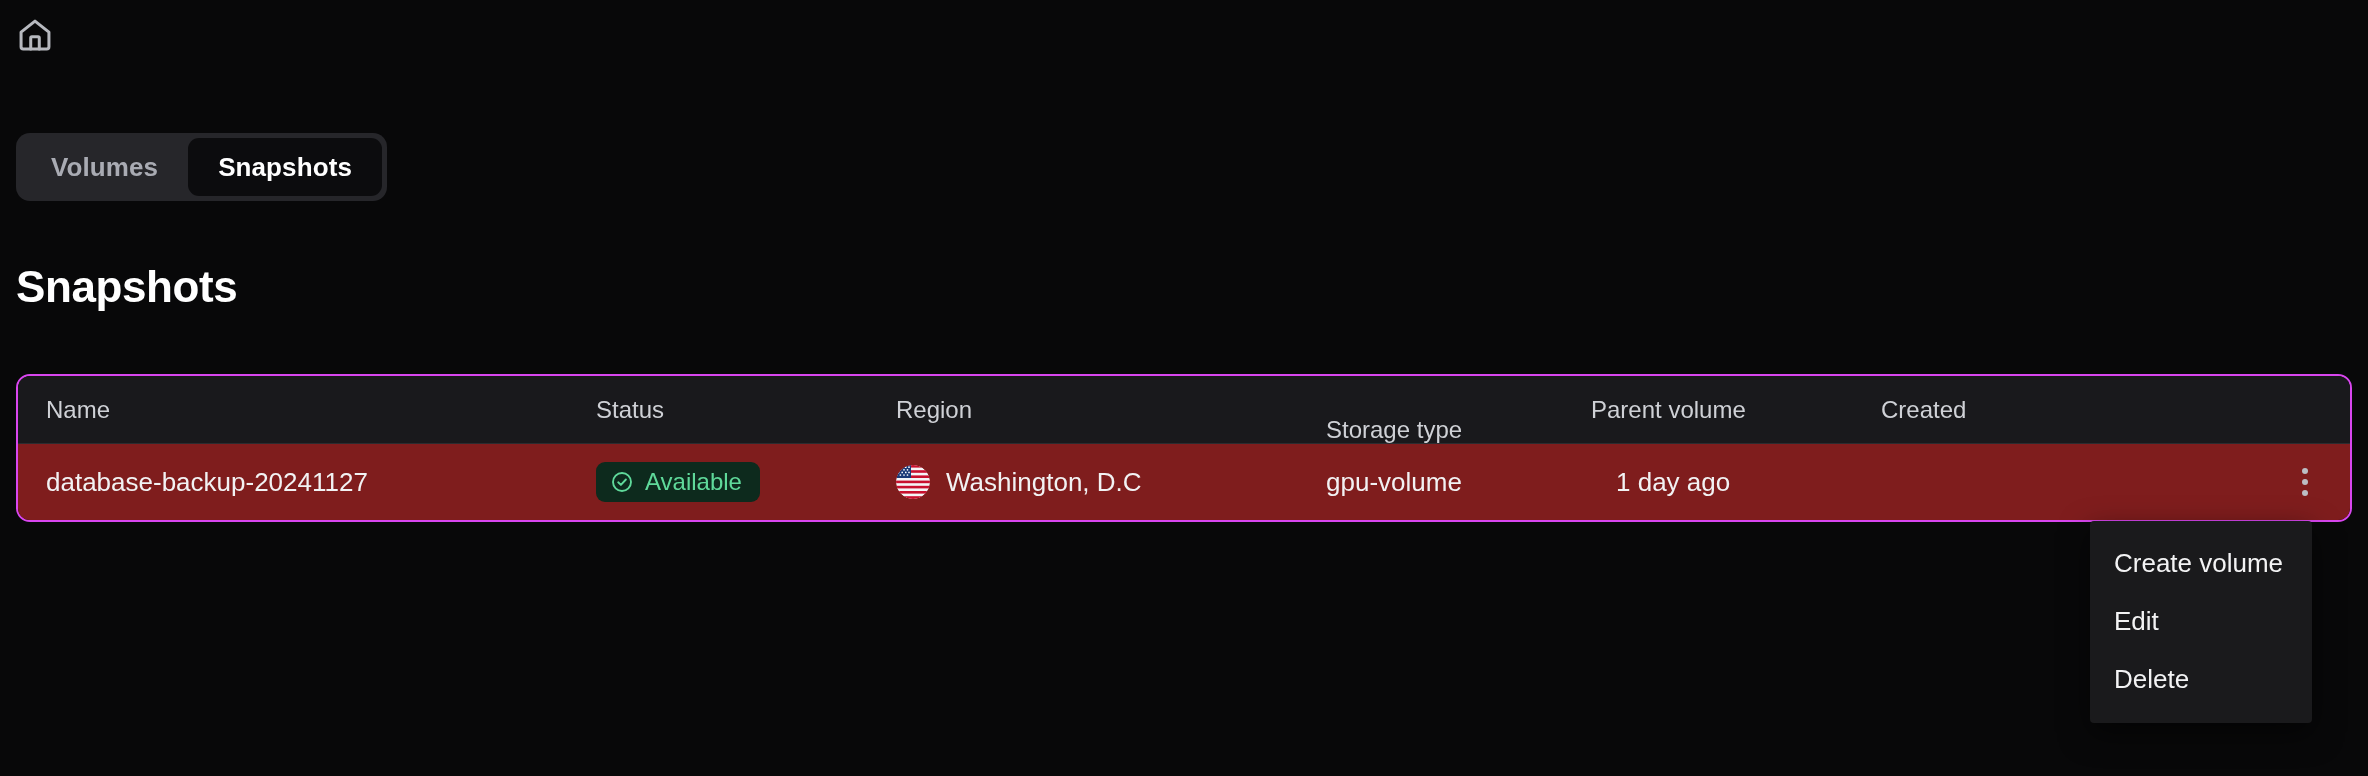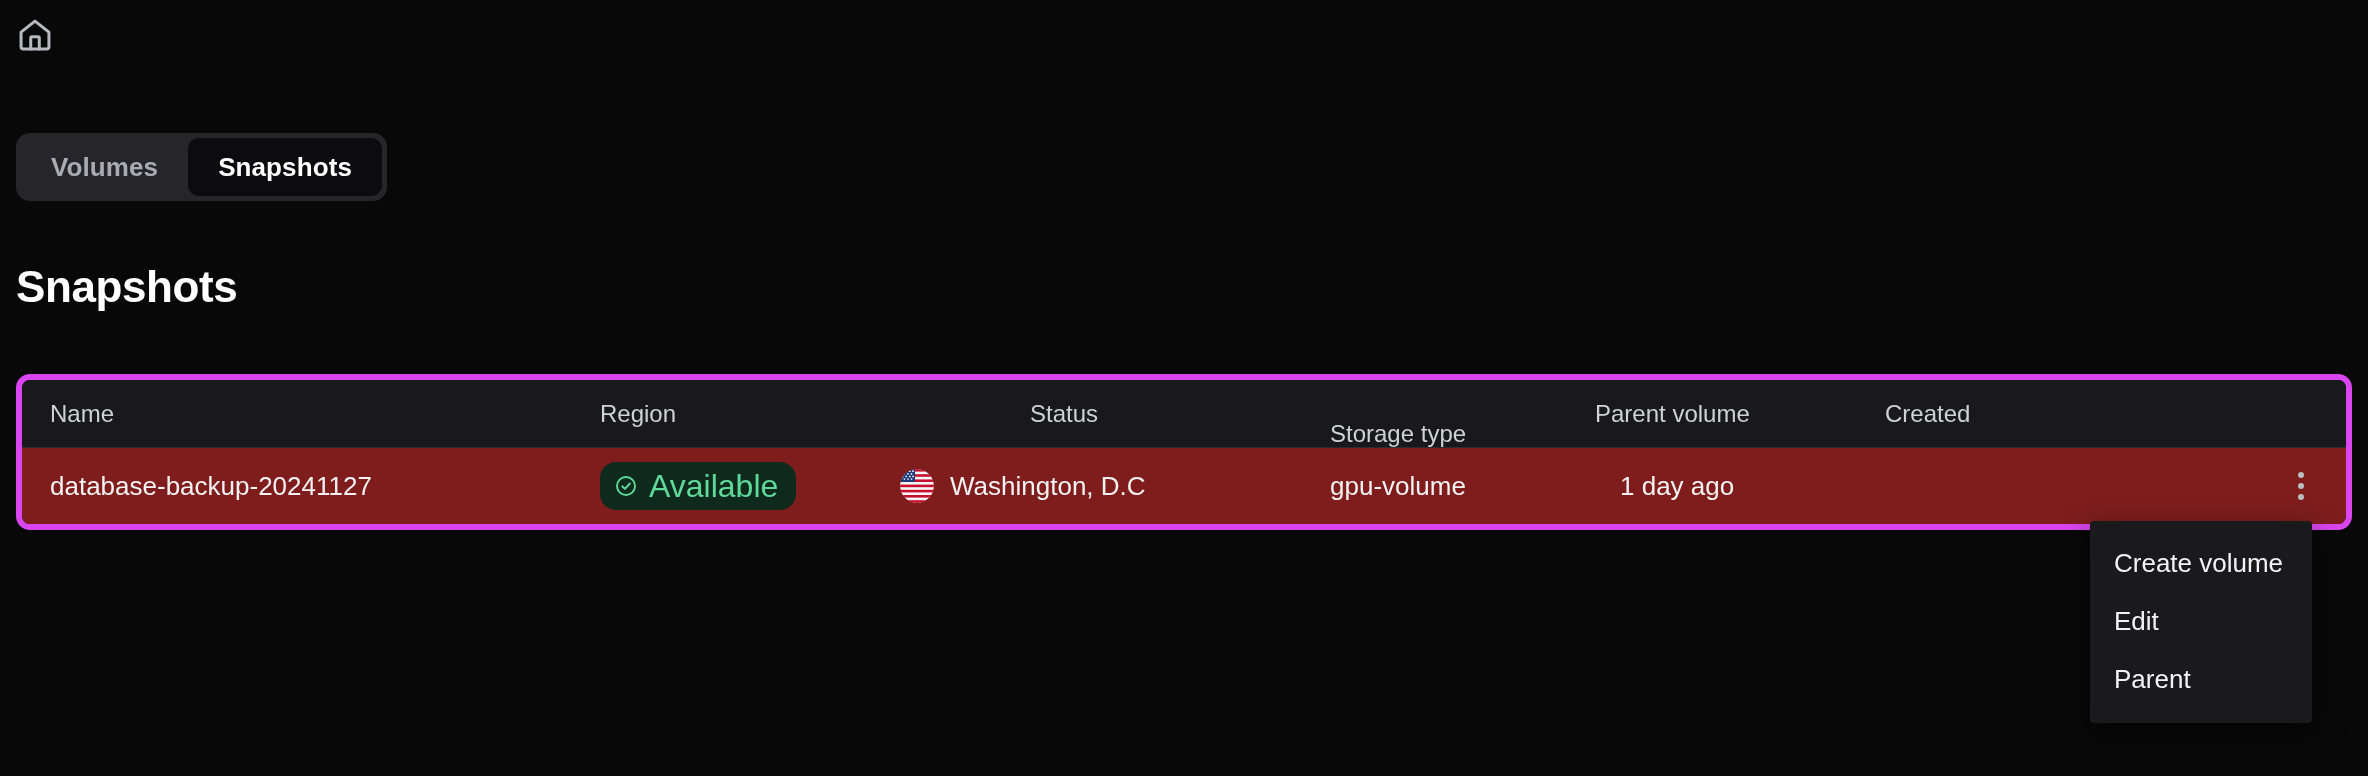--- a/index.html
+++ b/index.html
@@ -78,21 +78,21 @@
     line-height: 1;
     margin: 0;
   }
 
   
   .table-card {
     position: absolute;
     left: 16px;
     top: 374px;
     width: 2336px;
-    border: 6px solid #d946ef;
+    border: 2px solid #d946ef;
     border-radius: 14px;
     overflow: hidden;
     background: #0a0a0b;
   }
   .thead {
     display: flex;
     align-items: center;
     height: 68px;
     background: #19191c;
     border-bottom: 1px solid #2c2c30;
@@ -126,23 +126,23 @@
   .c-created{ flex: 1 1 auto; }
   .c-menu   { flex: 0 0 90px; display: flex; align-items: center; justify-content: center; }
 
   
   .status-pill {
     display: inline-flex;
     align-items: center;
     gap: 11px;
     background: #0d2a1d;
     color: #5fd99a;
-    border-radius: 16px;
+    border-radius: 9px;
     padding: 8px 18px 8px 14px;
-    font-size: 32px;
+    font-size: 24px;
     line-height: 1;
   }
   .status-pill svg { display: block; }
 
   
   .flag {
     width: 34px;
     height: 34px;
     border-radius: 50%;
     overflow: hidden;
@@ -213,22 +213,22 @@
       <span>Snapshots</span>
     </div>
   </div>
 
   <h1 class="page-title">Snapshots</h1>
 
   <div class="table-card">
 
     <div class="thead">
       <div class="th c-name">Name</div>
+      <div class="th c-status">Status</div>
       <div class="th c-region">Region</div>
-      <div class="th c-status">Status</div>
       <div class="th c-type">Storage type</div>
       <div class="th c-parent">Parent volume</div>
       <div class="th c-created">Created</div>
       <div class="th c-menu"></div>
     </div>
 
     <div class="trow">
 
       <div class="td c-name">database-backup-20241127</div>
 
@@ -294,16 +294,16 @@
           <span></span>
         </div>
       </div>
 
     </div>
   </div>
 
   <div class="menu">
     <div class="menu-item">Create volume</div>
     <div class="menu-item">Edit</div>
-    <div class="menu-item">Parent</div>
+    <div class="menu-item">Delete</div>
   </div>
 
 </div>
 
 </body></html>

